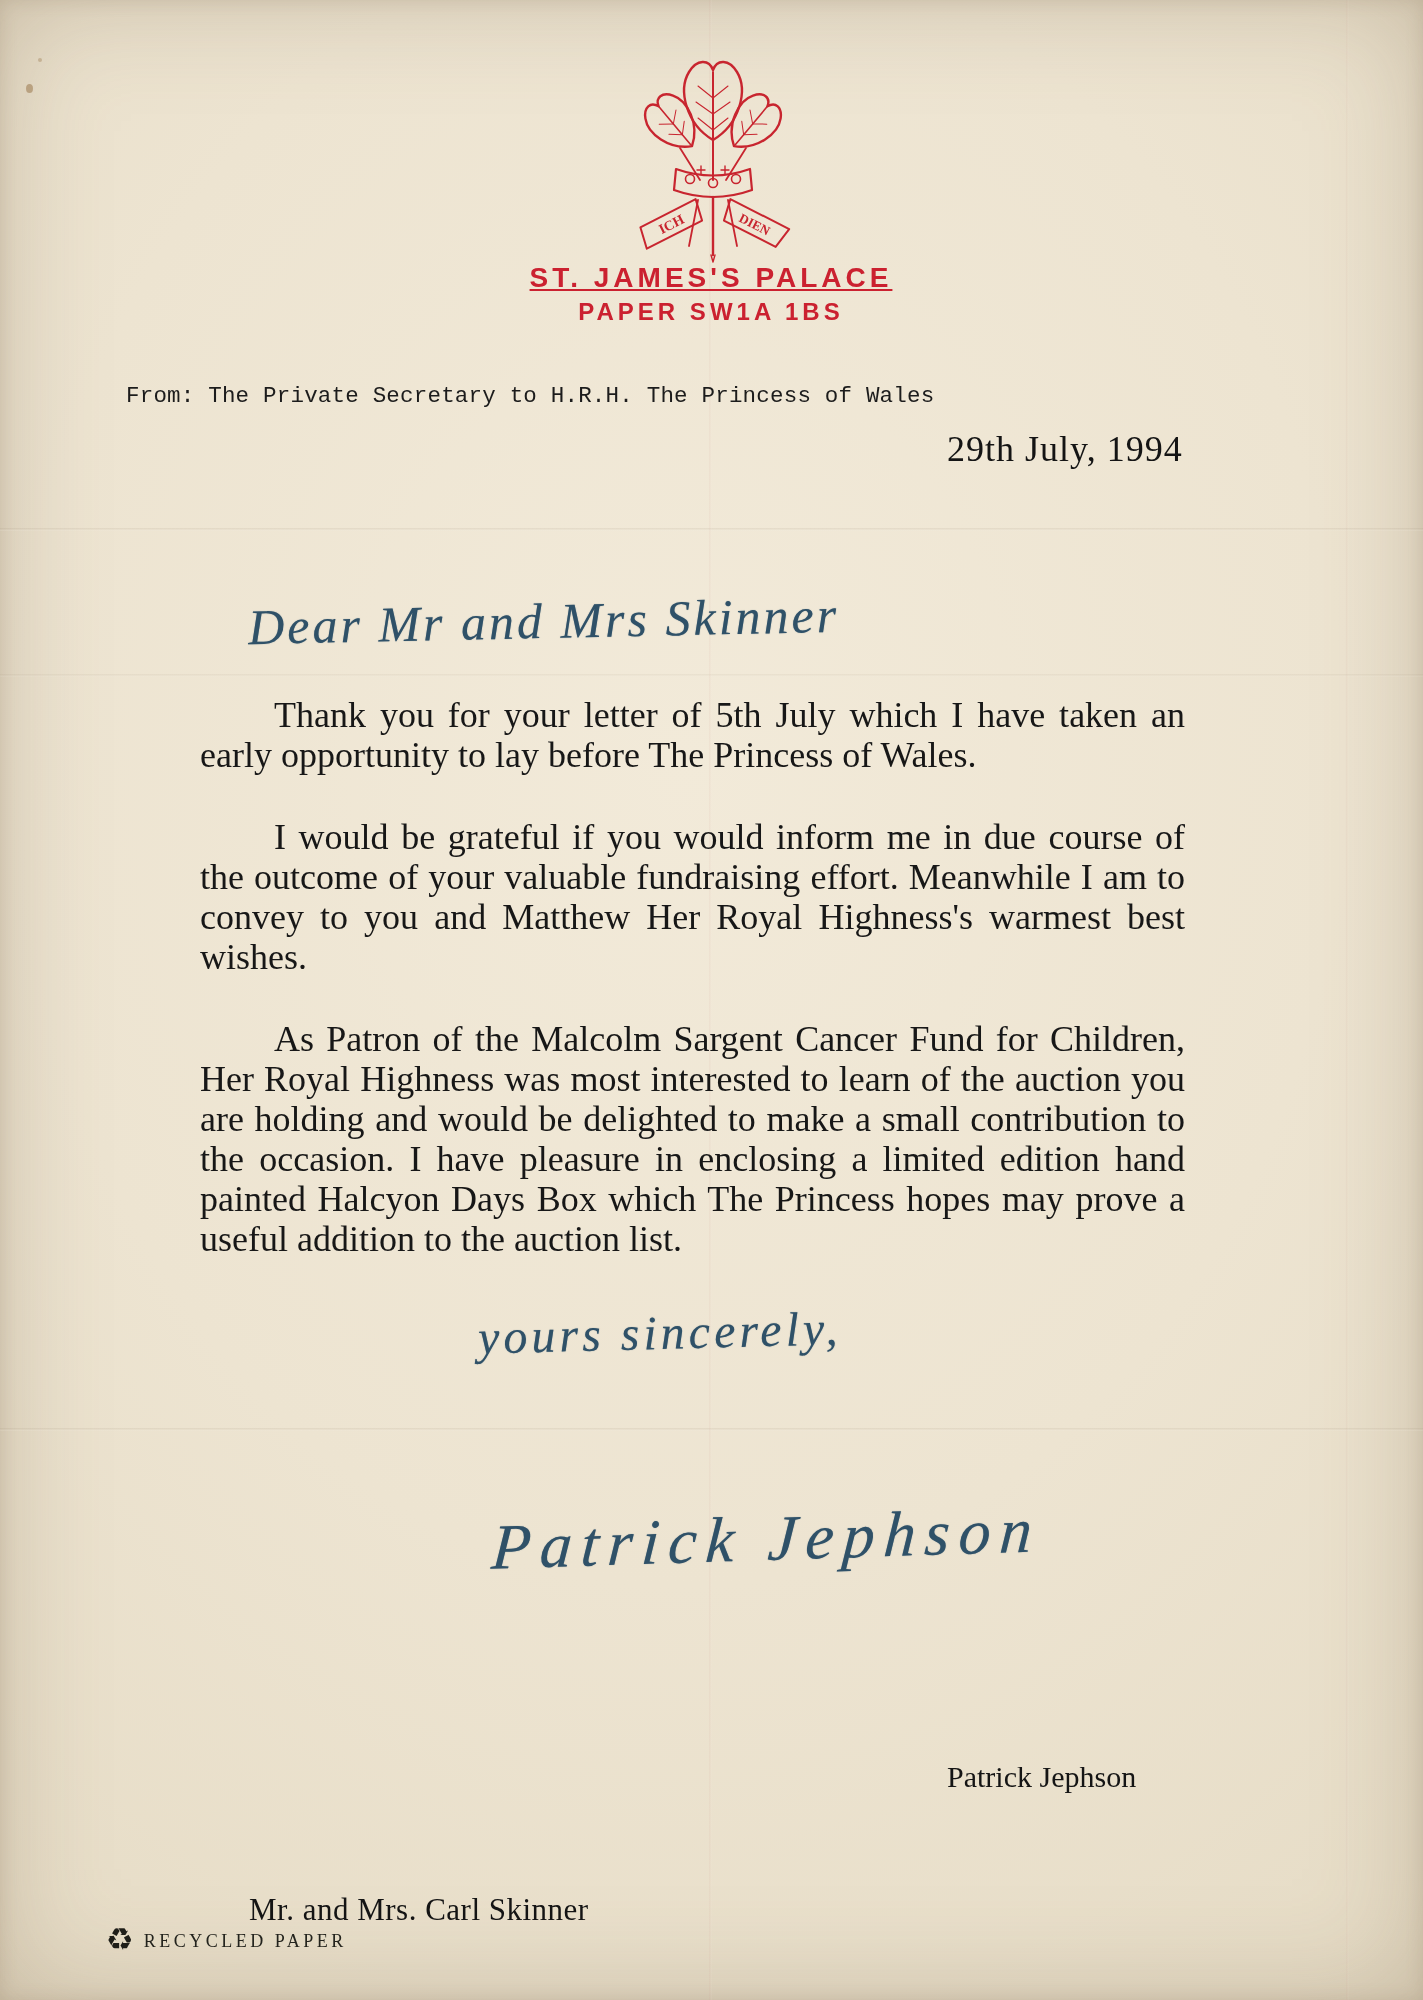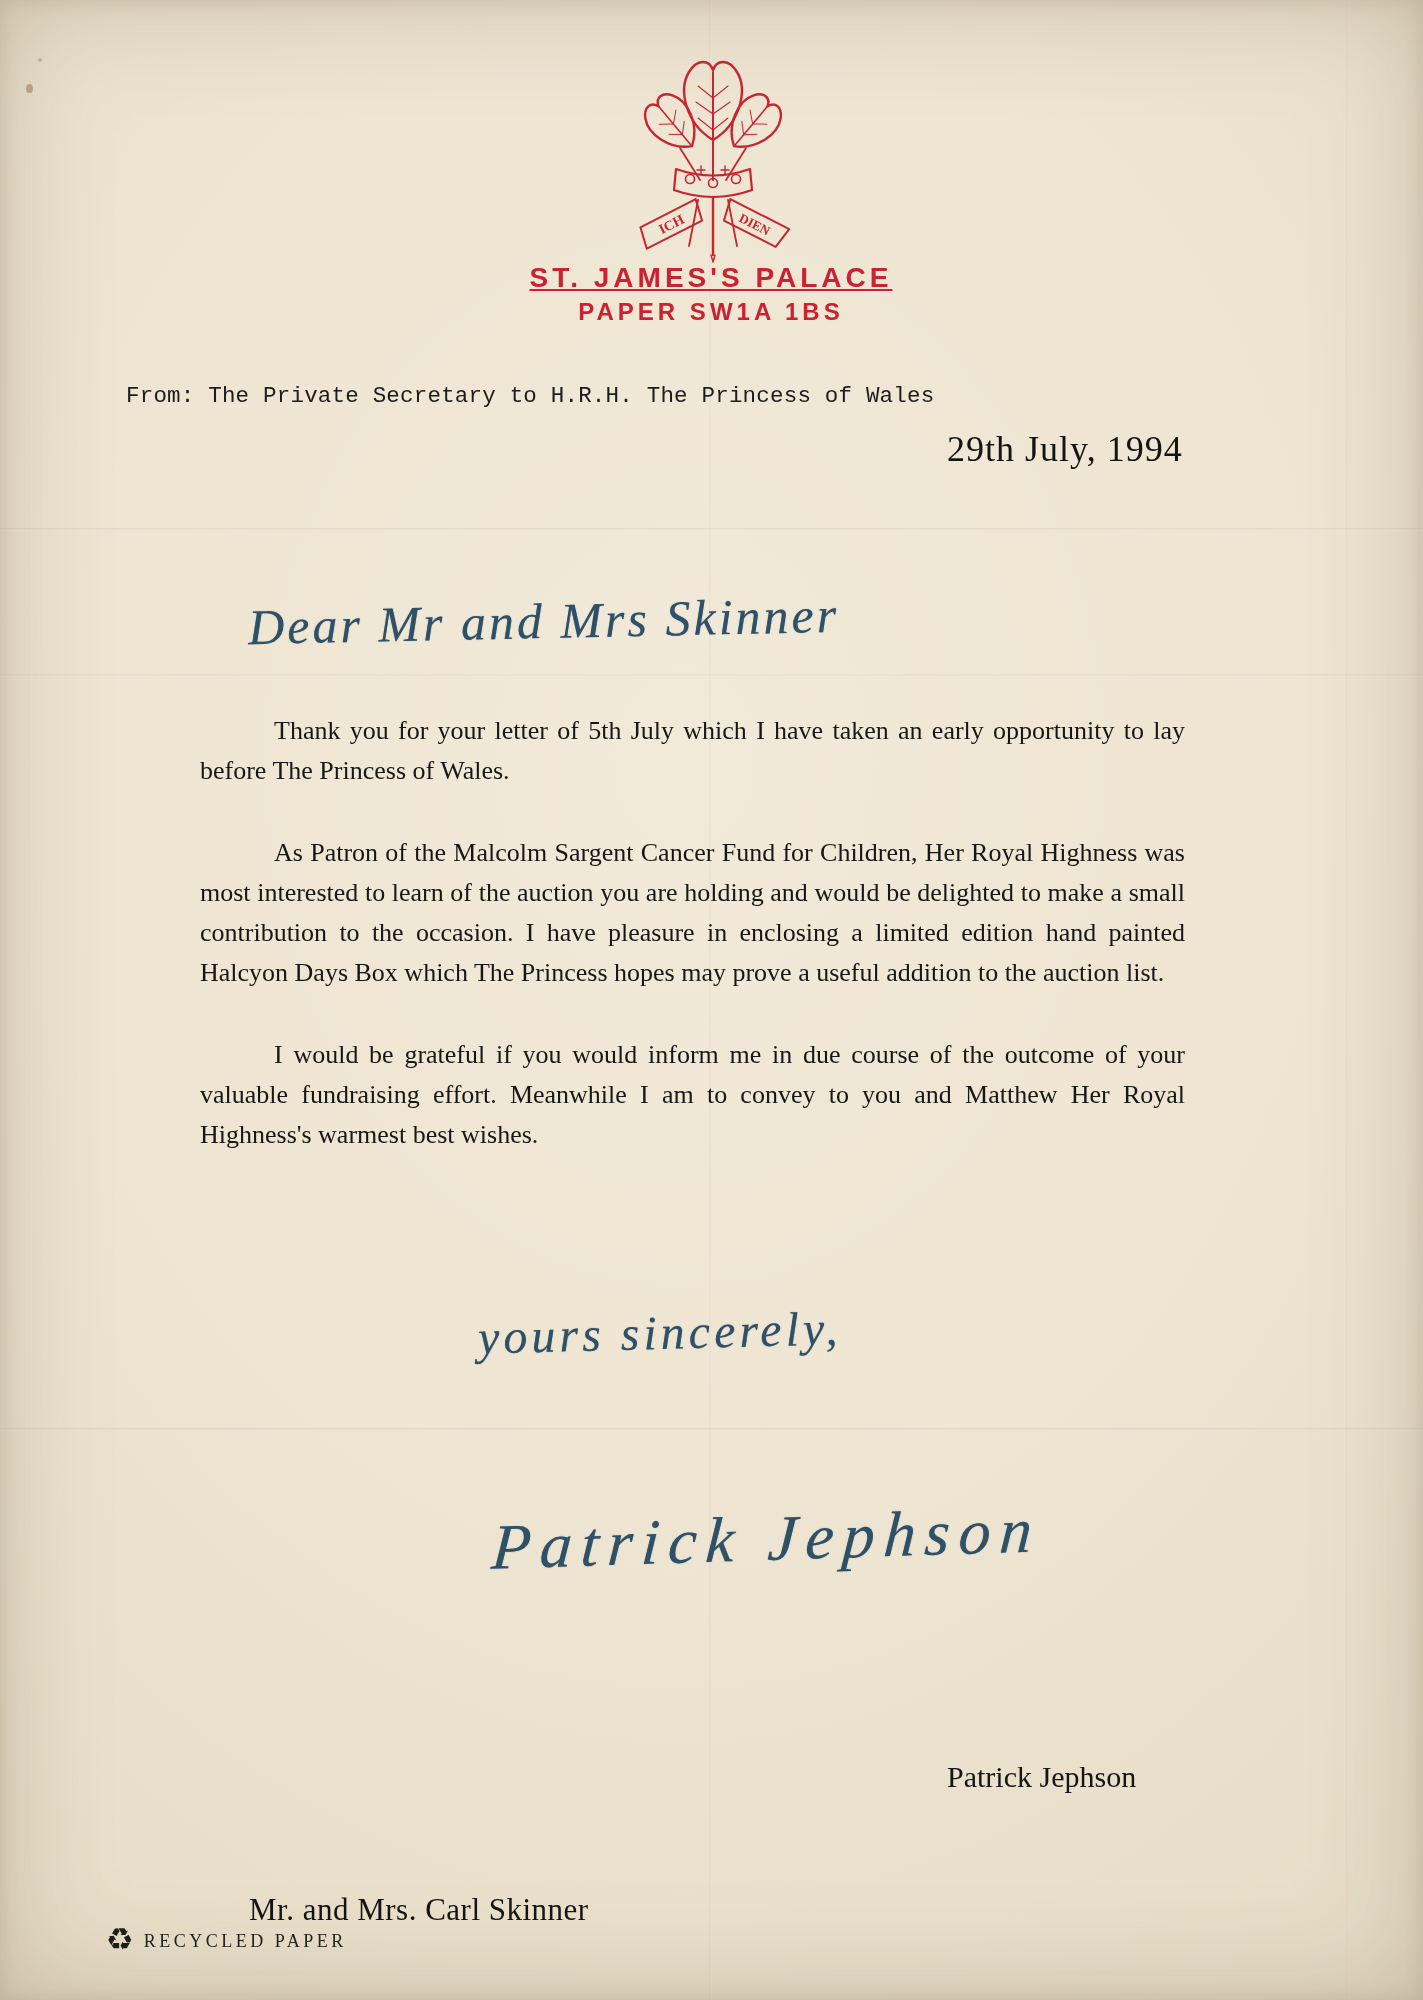--- a/index.html
+++ b/index.html
@@ -33,21 +33,21 @@
   .date{position:absolute;left:947px;top:428px;font-size:36px;color:#141414;letter-spacing:1px;}
 
   
   .ink{font-style:italic;color:#2f5168;text-shadow:0 0 1px rgba(47,81,104,0.55);white-space:nowrap;}
   .salutation{position:absolute;left:248px;top:592px;font-size:50px;letter-spacing:3px;transform:rotate(-1.2deg);}
   .valediction{position:absolute;left:478px;top:1305px;font-size:48px;letter-spacing:4px;transform:rotate(-1.5deg);}
   .signature{position:absolute;left:492px;top:1502px;font-size:64px;letter-spacing:9px;transform:rotate(-1.8deg) skewX(-6deg);}
 
   
   .body-text{position:absolute;left:200px;top:695px;width:985px;
-    font-size:26px;line-height:40px;text-align:justify;color:#171717;margin-top:16px;}
+    font-size:36px;line-height:40px;text-align:justify;color:#171717;}
   .body-text p{margin:0 0 42px 0;text-indent:74px;}
 
   .typed-name{position:absolute;left:947px;top:1760px;font-size:30px;color:#151515;}
   .addressee{position:absolute;left:249px;top:1892px;font-size:31px;color:#141414;letter-spacing:0.5px;}
 
   .recycled{position:absolute;left:106px;top:1924px;display:flex;align-items:center;color:#23231d;}
   .recycle-glyph{font-family:"DejaVu Sans", sans-serif;font-size:31px;line-height:31px;margin-right:10px;color:#1e1e18;}
   .recycled-label{font-size:18px;letter-spacing:3.5px;padding-top:4px;text-align:right;}
 </style>
 </head>
@@ -129,22 +129,22 @@
   <div class="lh-line lh1">ST. JAMES'S PALACE</div>
   <div class="lh-line lh2">PAPER SW1A 1BS</div>
 
   <div class="from-line">From: The Private Secretary to H.R.H. The Princess of Wales</div>
   <div class="date">29th July, 1994</div>
 
   <div class="ink salutation">Dear Mr and Mrs Skinner</div>
 
   <div class="body-text">
     <p>Thank you for your letter of 5th July which I have taken an early opportunity to lay before The Princess of Wales.</p>
+    <p>I would be grateful if you would inform me in due course of the outcome of your valuable fundraising effort.  Meanwhile I am to convey to you and Matthew Her Royal Highness's warmest best wishes.</p>
     <p>As Patron of the Malcolm Sargent Cancer Fund for Children, Her Royal Highness was most interested to learn of the auction you are holding and would be delighted to make a small contribution to the occasion.  I have pleasure in enclosing a limited edition hand painted Halcyon Days Box which The Princess hopes may prove a useful addition to the auction list.</p>
-    <p>I would be grateful if you would inform me in due course of the outcome of your valuable fundraising effort.  Meanwhile I am to convey to you and Matthew Her Royal Highness's warmest best wishes.</p>
   </div>
 
   <div class="ink valediction">yours sincerely,</div>
   <div class="ink signature">Patrick Jephson</div>
 
   <div class="typed-name">Patrick Jephson</div>
   <div class="addressee">Mr. and Mrs. Carl Skinner</div>
 
   <div class="recycled">
     <span class="recycle-glyph">♻</span>

